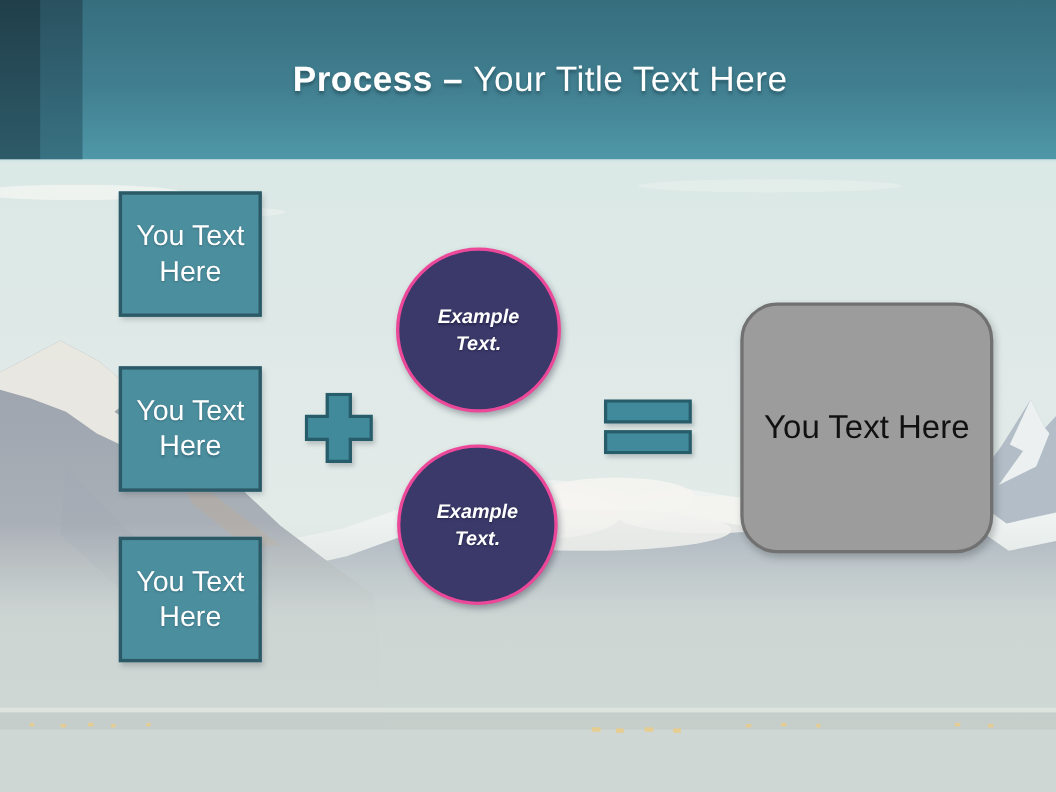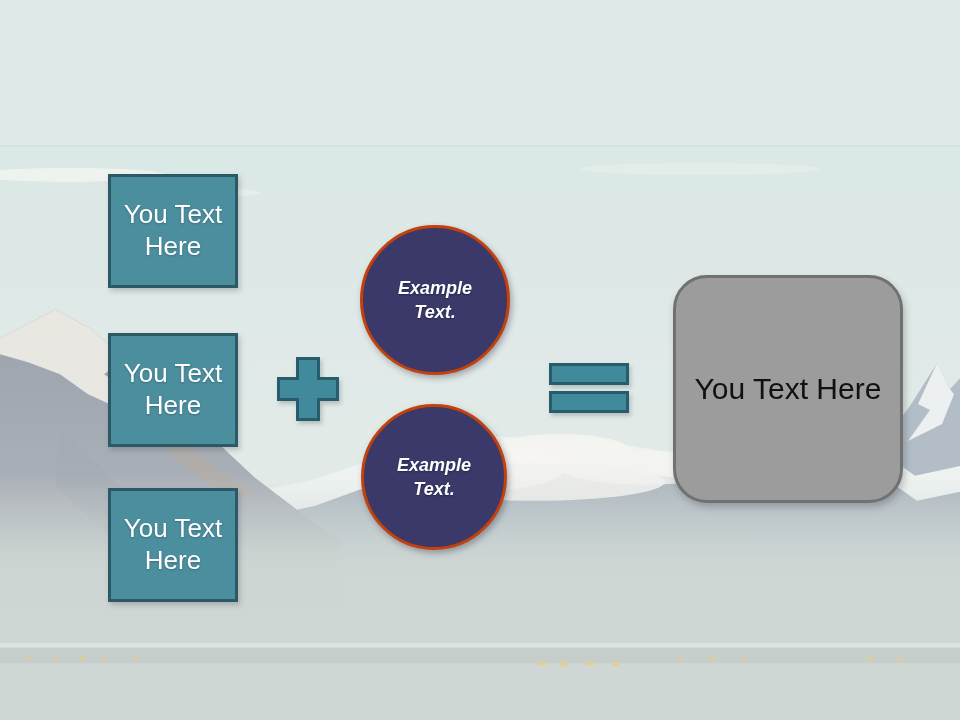--- a/index.html
+++ b/index.html
@@ -38,21 +38,21 @@
     box-shadow:2px 3px 5px rgba(50,60,70,.25);
     text-shadow:0 1px 2px rgba(0,20,30,.25);
   }
   .tbox-1{top:174px;} .tbox-2{top:333px;} .tbox-3{top:488px;}
   .tbox .lbl{width:114px;}
   .op{position:absolute;filter:drop-shadow(2px 3px 2px rgba(50,60,70,.25));}
   .op-plus{left:277px;top:357px;width:62px;height:64px;}
   .op-equals{left:549px;top:363px;width:80px;height:50px;}
   .circle{
     position:absolute;border-radius:50%;box-sizing:border-box;
-    background:#3a3969;border:3px solid #c2410c;
+    background:#3a3969;border:3px solid #ec4899;
     display:flex;align-items:center;justify-content:center;text-align:center;
     color:#fff;font-size:18px;font-weight:700;font-style:italic;line-height:1.35;
     box-shadow:2px 3px 6px rgba(30,30,55,.35);
     text-shadow:0 1px 2px rgba(0,0,30,.4);
   }
   .circle-1{left:360px;top:225px;width:150px;height:150px;}
   .circle-2{left:361px;top:404px;width:146px;height:146px;}
   .circle .lbl{width:100px;}
   .result-box{
     position:absolute;left:673px;top:275px;width:230px;height:228px;box-sizing:border-box;
@@ -60,20 +60,25 @@
     display:flex;align-items:center;justify-content:center;text-align:center;
     color:#111;font-size:30px;
     box-shadow:2px 4px 7px rgba(60,65,70,.3);
   }
 </style>
 </head>
 <body>
 
 <div class="slide">
 
+  <div class="header">
+    <div class="stripe stripe-1"></div>
+    <div class="stripe stripe-2"></div>
+    <h1 class="header-title"><span class="t-bold">Process</span><span> </span><span class="t-dash">–</span><span> </span><span class="t-rest">Your Title Text Here</span></h1>
+  </div>
 
   <div class="photo">
     <svg viewBox="0 0 960 575" preserveAspectRatio="none">
       <defs>
         <linearGradient id="sky" x1="0" y1="0" x2="0" y2="1">
           <stop offset="0" stop-color="#d8e6e5"></stop>
           <stop offset="0.6" stop-color="#e2eae7"></stop>
           <stop offset="1" stop-color="#e6ece9"></stop>
         </linearGradient>
         <linearGradient id="rockL" x1="0" y1="0" x2="0" y2="1">

